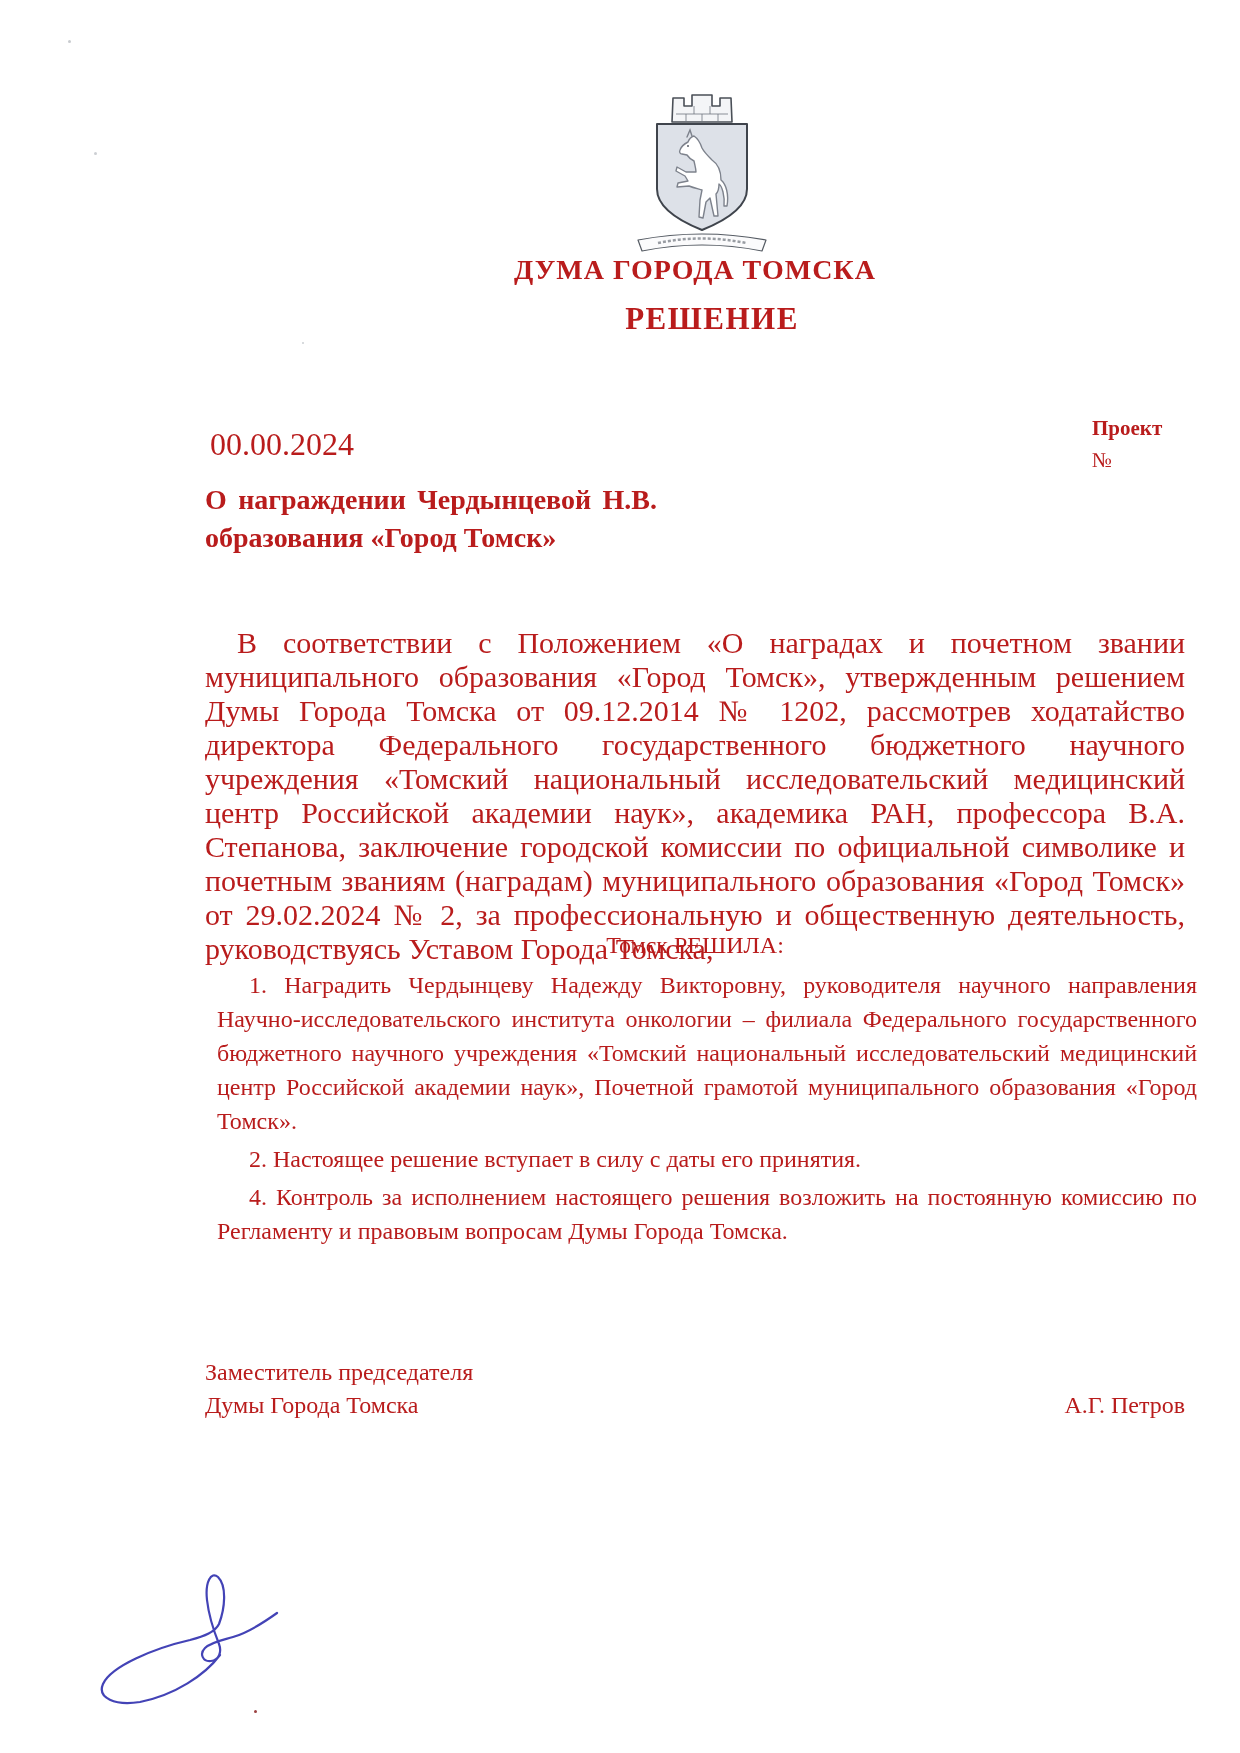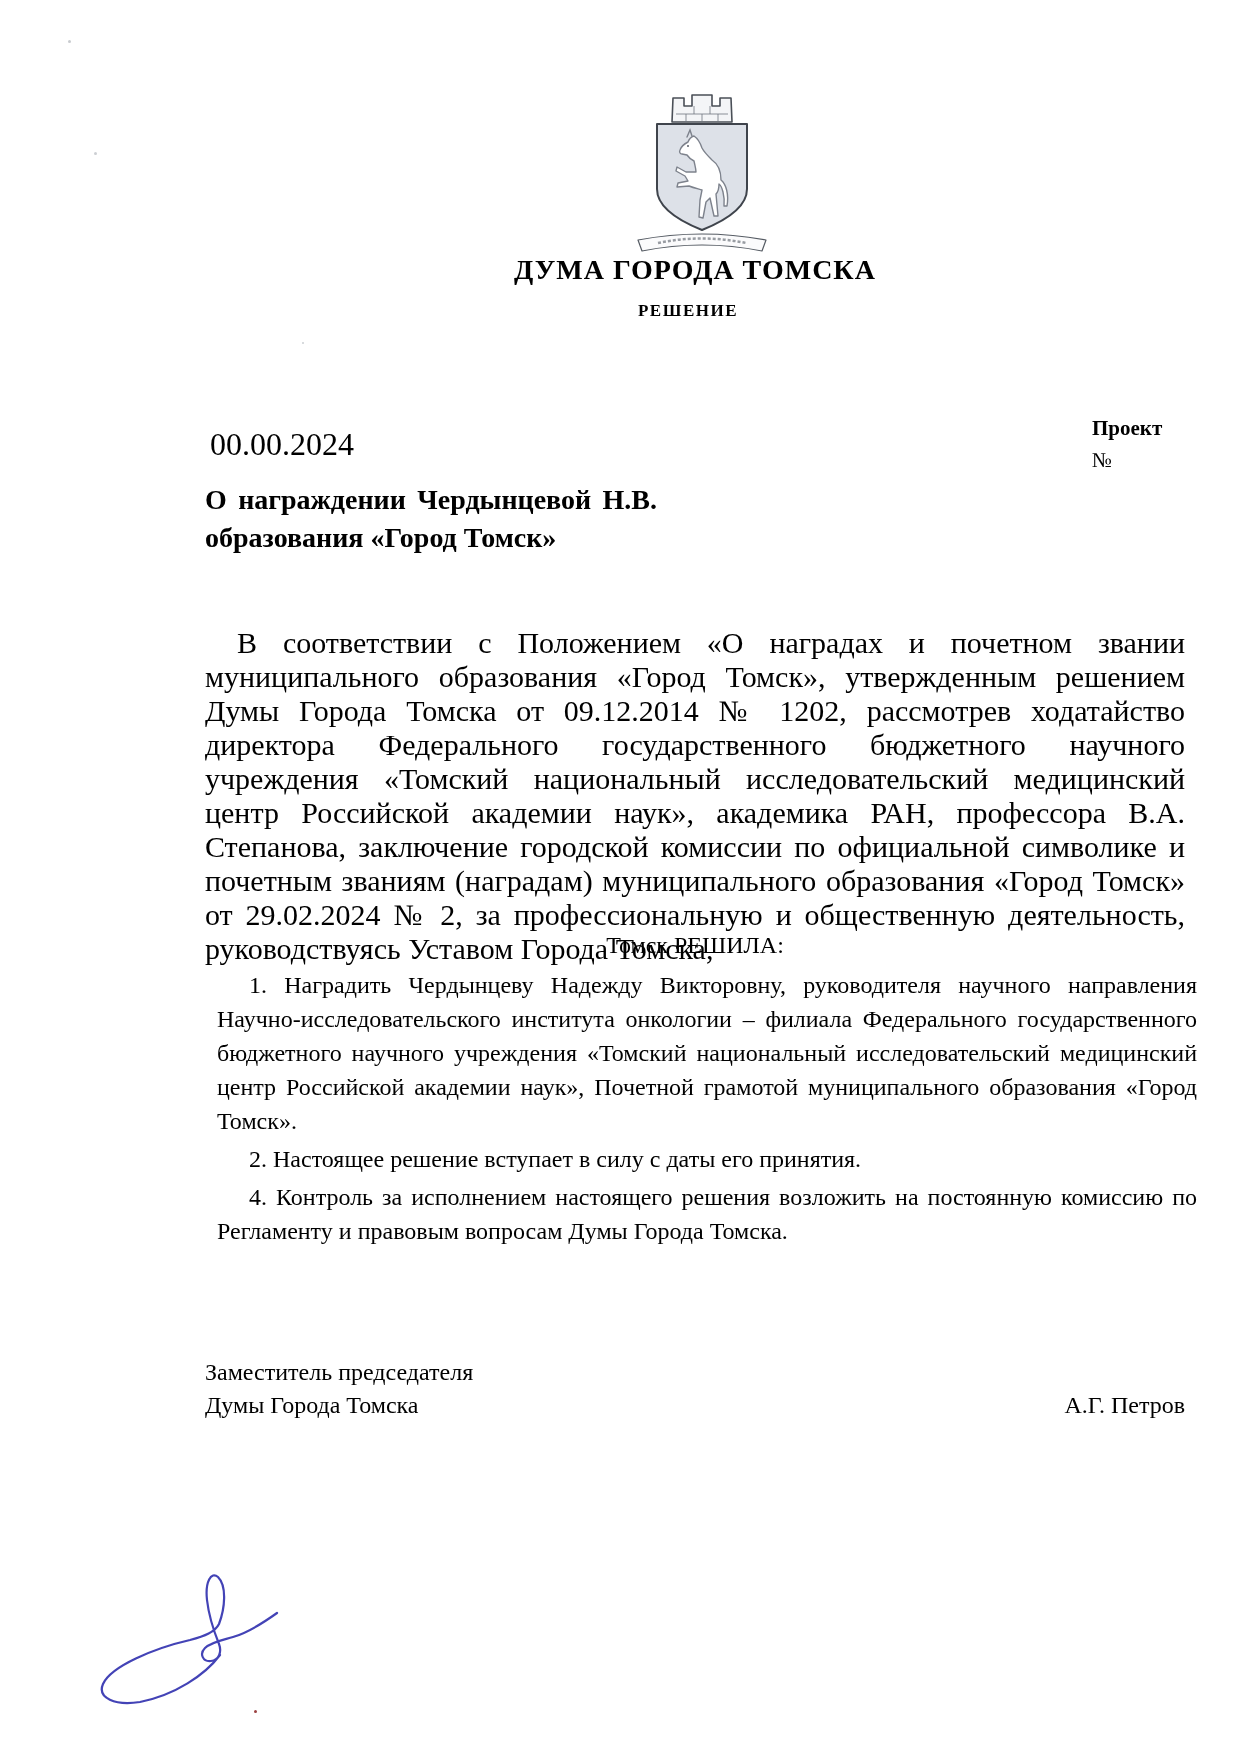--- a/index.html
+++ b/index.html
@@ -3,34 +3,34 @@
 <meta charset="utf-8">
 <style>
   html,body{margin:0;padding:0;background:#e8e8e8;}
   .page{
     position:relative;
     width:1240px;
     height:1753px;
     margin:0 auto;
     background:#ffffff;
     font-family:"Liberation Serif","DejaVu Serif",serif;
-    color:#000000;
+    color:#b91c1c;
     overflow:hidden;
   }
   .abs{position:absolute;}
   
   .emblem{left:632px;top:84px;width:140px;height:176px;}
   
   .org-name{
     left:205px;top:254px;width:980px;
     text-align:center;font-weight:bold;font-size:28px;letter-spacing:1px;
   }
   .doc-type{
-    left:198px;top:301px;width:980px;
-    text-align:center;font-weight:bold;font-size:17px;letter-spacing:1.5px;
+    left:222px;top:301px;width:980px;
+    text-align:center;font-weight:bold;font-size:31px;letter-spacing:1.5px;
   }
   .stamp{left:1092px;top:386px;font-size:21px;line-height:28px;margin-top:28px;}
   .stamp-project{font-weight:bold;}
   .stamp-no{margin-top:4px;}
   .doc-date{left:210px;top:426px;font-size:32px;}
   
   .subject{left:205px;top:481px;width:452px;font-weight:bold;font-size:28px;line-height:38px;}
   .subject .just{text-align:justify;text-align-last:justify;}
   
   .preamble{

